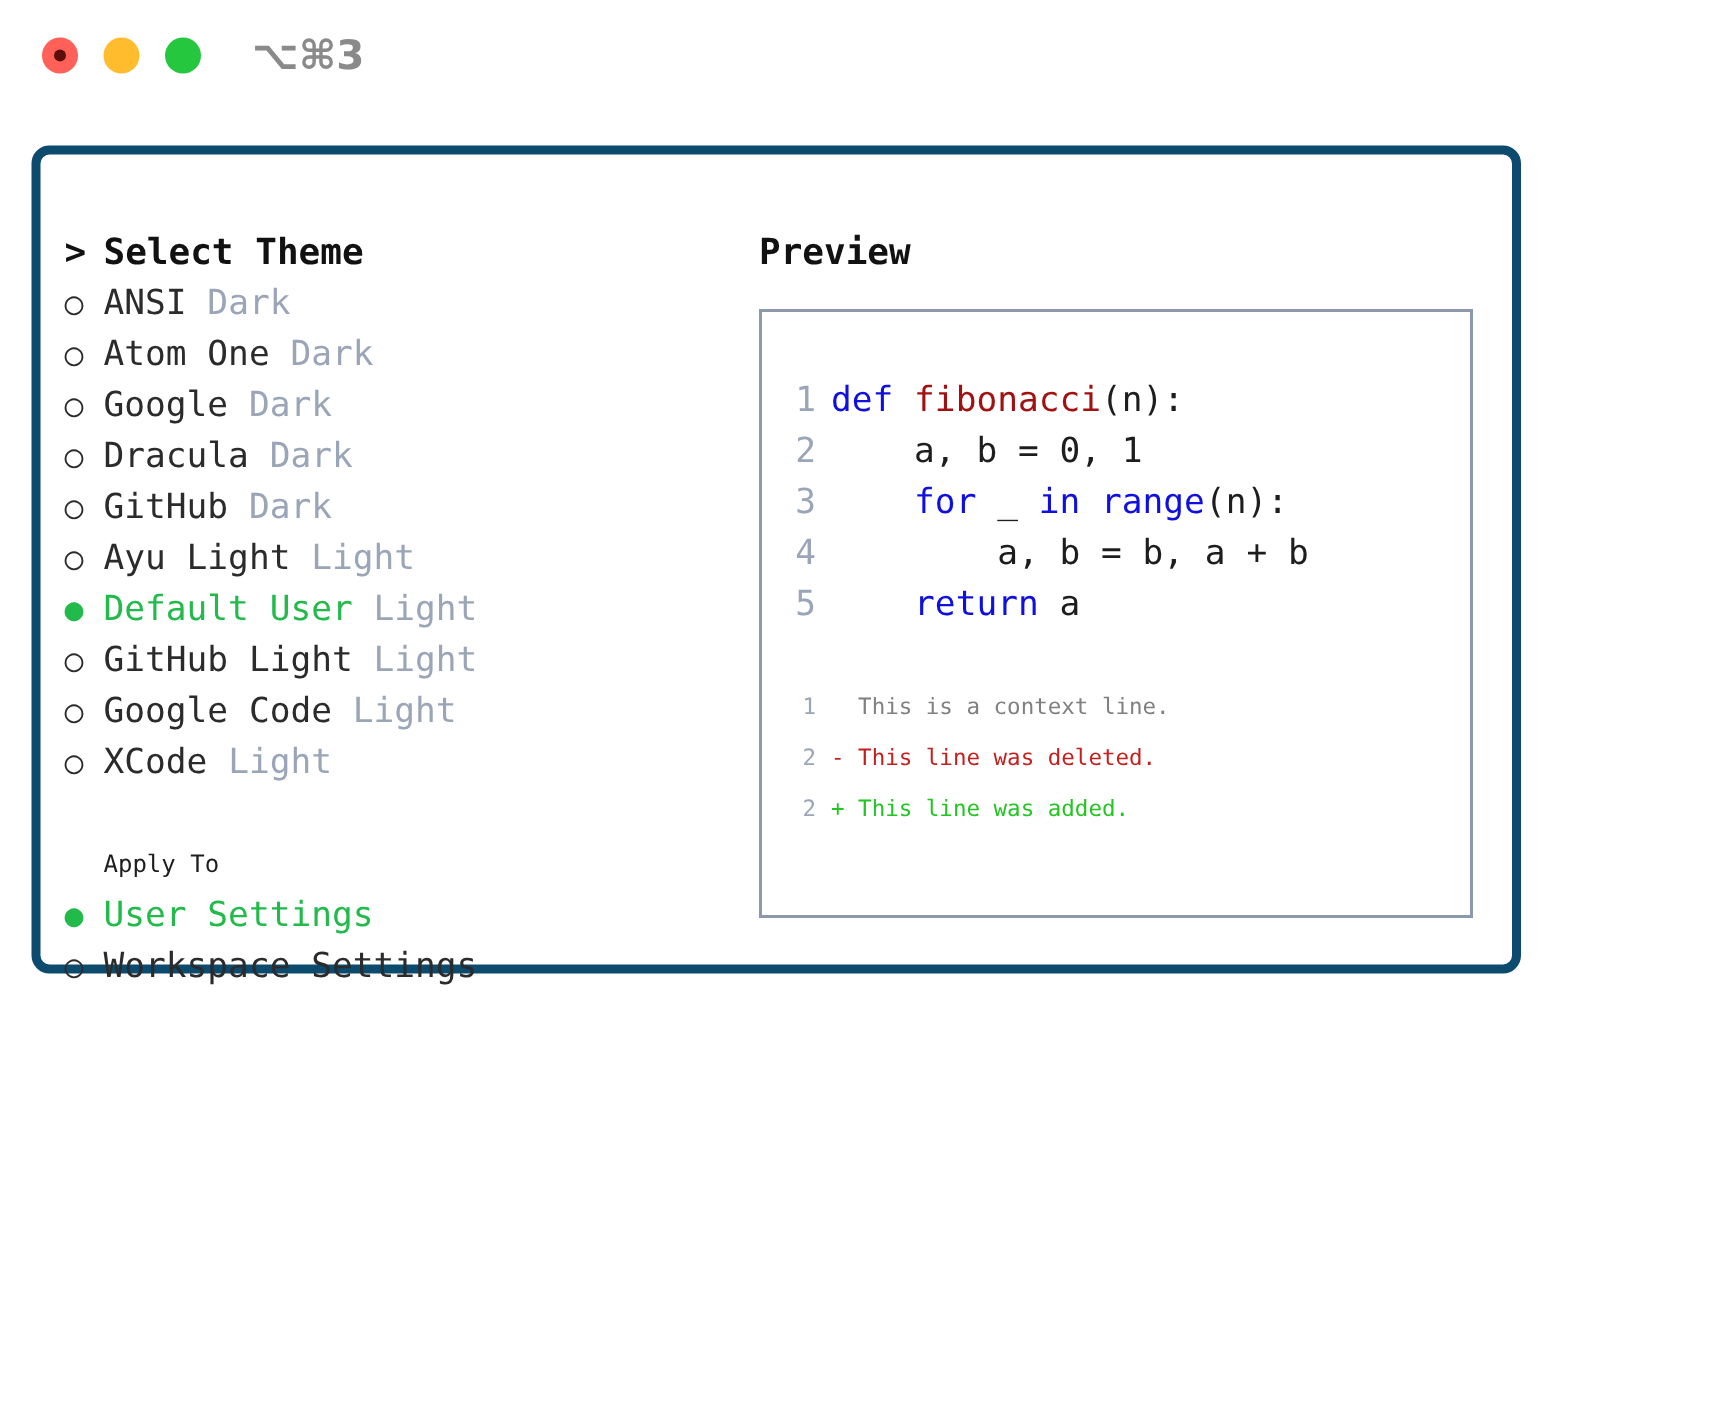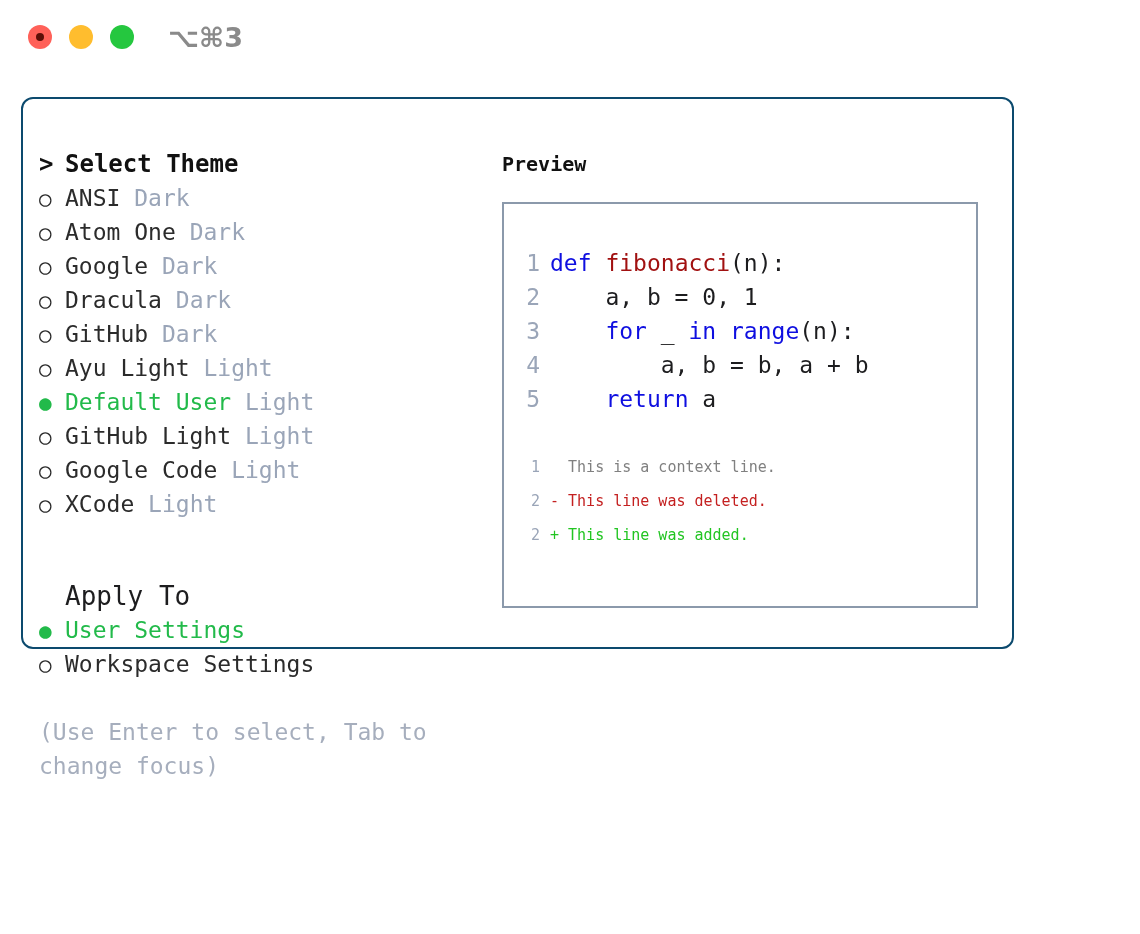--- a/index.html
+++ b/index.html
@@ -69,21 +69,21 @@
     font-family: "DejaVu Sans", "Liberation Sans", sans-serif;
   }
 
   
   .panel {
     position: absolute;
     left: 21px;
     top: 97px;
     width: 993px;
     height: 552px;
-    border: 2px solid #0c4a6e;
+    border: 6px solid #0c4a6e;
     border-radius: 12px;
     box-sizing: border-box;
     background: #ffffff;
   }
 
   
   .left-col {
     position: absolute;
     left: 16px;
     top: 48px;
@@ -116,44 +116,43 @@
   .label { color: #2b2b2b; margin-top: 16px; }
   .label.selected { color: #22ba4a; }
   .badge {
     color: #9aa5b8;
   }
   .spacer-md { height: 34px; }
 
   .apply-header {
     height: 34px;
     line-height: 34px;
-    font-size: 26px;
+    font-size: 16px;
     color: #1d1d1f;
     white-space: pre;
     padding-left: 26px;
-    margin-top: 24px;
   }
 
   .hint {
     font-size: 23px;
     line-height: 34px;
     color: #a6aebd;
     width: 410px;
     white-space: pre-wrap;
   }
 
   
   .right-col {
     position: absolute;
     left: 479px;
     top: 48px;
     width: 490px;
   }
   .preview-title {
-    font-size: 20px;
+    font-size: 24px;
     font-weight: bold;
     color: #111111;
     line-height: 34px;
     margin-bottom: 21px;
   }
 
   .preview-box {
     width: 476px;
     height: 406px;
     border: 2px solid #8b99ab;
@@ -225,21 +224,20 @@
           <div class="row"><span class="bullet empty">○</span><span class="label">Google Code</span><span class="badge"> Light</span></div>
           <div class="row"><span class="bullet empty">○</span><span class="label">XCode</span><span class="badge"> Light</span></div>
         </div>
       <div class="spacer-md"></div>
       <div class="apply-header">Apply To</div>
       <div id="apply-list">
           <div class="row"><span class="bullet filled">●</span><span class="label selected">User Settings</span></div>
           <div class="row"><span class="bullet empty">○</span><span class="label">Workspace Settings</span></div>
         </div>
       <div class="spacer-md"></div>
-      <div class="hint">(Use Enter to select, Tab to change focus)</div>
     </div>
 
     <div class="right-col">
       <div class="preview-title">Preview</div>
       <div class="preview-box">
         <div class="code" id="code-block"><span class="code-line"><span class="lno">1</span><span class="tok-kw">def </span><span class="tok-fn">fibonacci</span><span class="tok-pl">(n):</span></span><span class="code-line"><span class="lno">2</span><span class="tok-pl">    a, b = 0, 1</span></span><span class="code-line"><span class="lno">3</span><span class="tok-pl">    </span><span class="tok-kw">for</span><span class="tok-pl"> _ </span><span class="tok-kw">in range</span><span class="tok-pl">(n):</span></span><span class="code-line"><span class="lno">4</span><span class="tok-pl">        a, b = b, a + b</span></span><span class="code-line"><span class="lno">5</span><span class="tok-pl">    </span><span class="tok-kw">return</span><span class="tok-pl"> a</span></span></div>
         <div class="diff" id="diff-block"><span class="code-line"><span class="lno">1</span><span class="tok-ctx"> </span><span class="tok-ctx"> This is a context line.</span></span><span class="code-line"><span class="lno">2</span><span class="tok-del">-</span><span class="tok-del"> This line was deleted.</span></span><span class="code-line"><span class="lno">2</span><span class="tok-add">+</span><span class="tok-add"> This line was added.</span></span></div>
       </div>
     </div>
 

